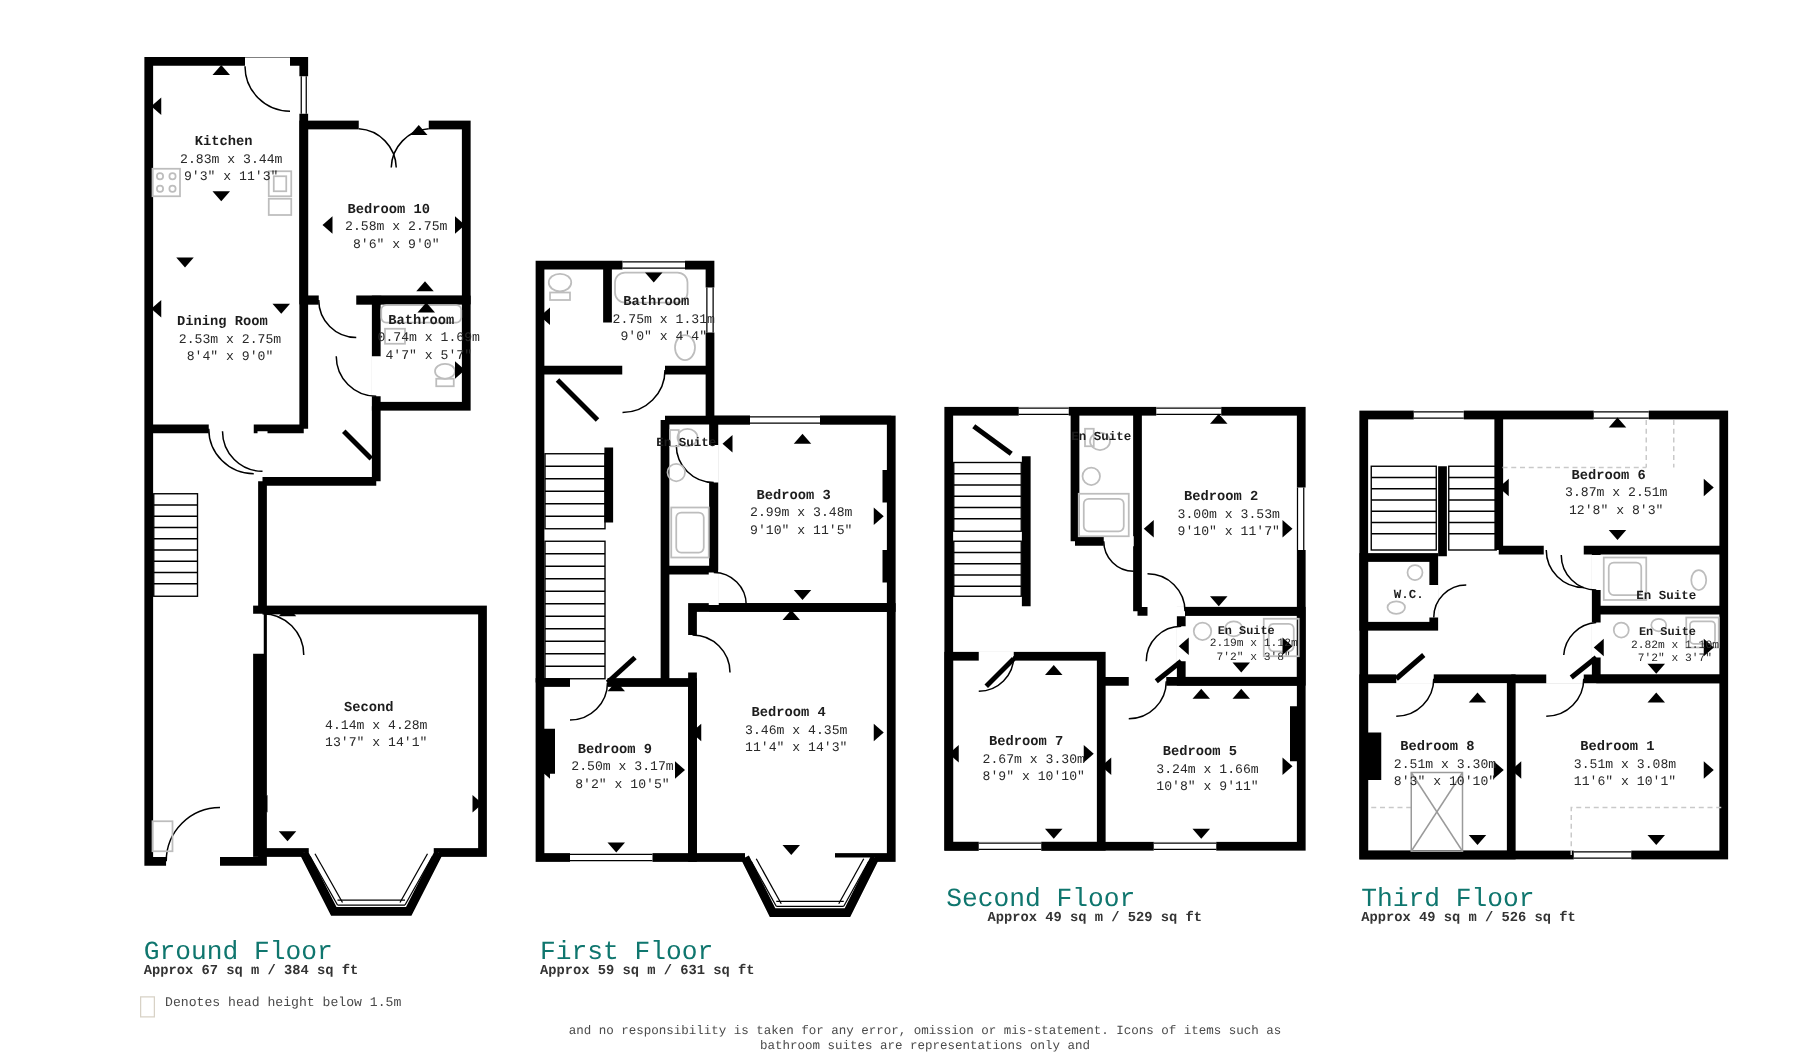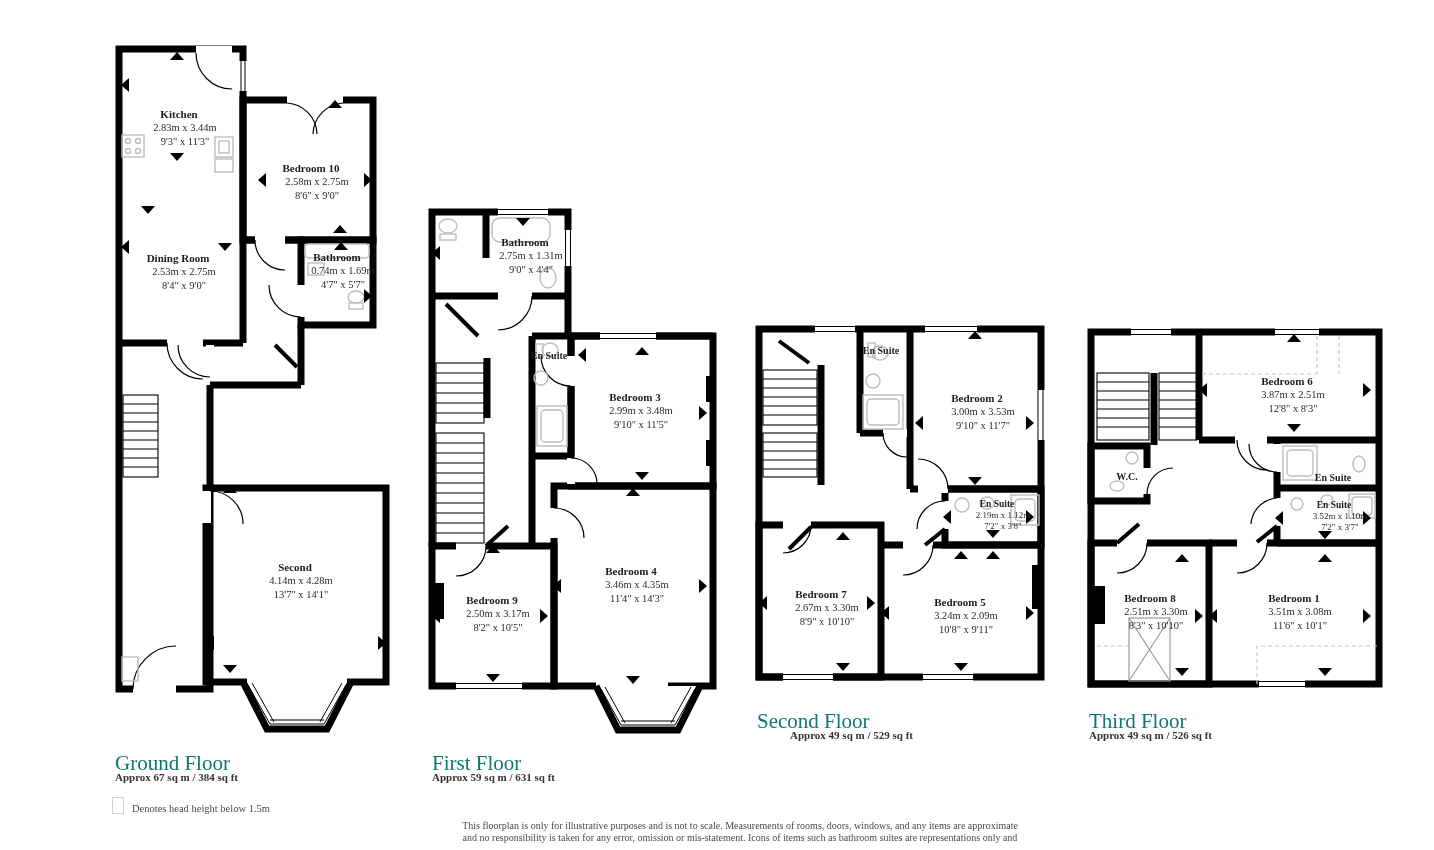--- a/index.html
+++ b/index.html
@@ -1,28 +1,28 @@
 <!DOCTYPE html>
 <html><head>
 <meta charset="utf-8">
 <style>
   html,body{margin:0;padding:0;background:#fff;}
   #page{position:relative;width:1434px;height:850px;background:#ffffff;overflow:hidden;
-        font-family:Liberation Serif, serif;color:#222;}
+        font-family:Liberation Mono, monospace;color:#222;}
   .floor{position:absolute;}
   .floor svg{position:absolute;left:0;top:0;}
   .room-label{position:absolute;text-align:center;transform:translateX(-50%);white-space:nowrap;}
   .rn{font-size:11px;font-weight:bold;line-height:14px;color:#1d1d1d;}
   .rd{font-size:10.5px;line-height:14px;color:#2a2a2a;margin-left:12px;}
   .room-label.small .rn{font-size:9.5px;line-height:11px;}
   .room-label.small .rd{font-size:9px;line-height:11px;}
   .room-label.single .rn{font-size:10px;line-height:12px;}
   .floor-title{position:absolute;font-size:21px;color:#0f766e;}
   .floor-area{position:absolute;font-size:11px;font-weight:bold;color:#333;}
-  .legend{position:absolute;display:flex;align-items:flex-end;}
+  .legend{position:absolute;display:flex;align-items:flex-start;}
   .legend-box{width:10px;height:15px;border:1.5px solid #d8d2c6;margin-right:8px;}
   .legend-text{font-size:10.5px;color:#4a4a4a;}
   .disclaimer{position:absolute;text-align:center;font-size:10px;line-height:11.5px;color:#4a4a4a;}
   
   .w{fill:none;stroke:#000;stroke-width:7;}
   .wf{fill:#fff;stroke:#000;stroke-width:7;}
   .thin{fill:none;stroke:#000;stroke-width:1.1;}
   .arc{fill:none;stroke:#000;stroke-width:1.2;}
   .leaf{stroke:#000;stroke-width:4;}
   .gap{fill:#fff;stroke:none;}
@@ -388,21 +388,21 @@
       <div class="rd">2.19m x 1.12m</div>
       <div class="rd">7'2" x 3'8"</div>
     </div>
     <div class="room-label" style="left:66px;top:262px;">
       <div class="rn">Bedroom 7</div>
       <div class="rd">2.67m x 3.30m</div>
       <div class="rd">8'9" x 10'10"</div>
     </div>
     <div class="room-label" style="left:205px;top:270px;">
       <div class="rn">Bedroom 5</div>
-      <div class="rd">3.24m x 2.09m</div>
+      <div class="rd">3.24m x 1.66m</div>
       <div class="rd">10'8" x 9'11"</div>
     </div>
   </div>
 
   <div class="floor" style="left:1087px;top:328px;width:300px;height:365px;">
     <svg width="300" height="365" viewBox="0 0 300 365">
       <rect class="w" x="4" y="4" width="288" height="352"></rect>
       <line class="w" x1="112" y1="4" x2="112" y2="112"></line>
       <line class="w" x1="112" y1="112" x2="292" y2="112"></line>
       <rect class="w" x="4" y="118" width="56" height="55"></rect>
@@ -506,21 +506,21 @@
       <div class="rd">12'8" x 8'3"</div>
     </div>
     <div class="room-label single" style="left:40px;top:143px;">
       <div class="rn">W.C.</div>
     </div>
     <div class="room-label single" style="left:246px;top:144px;">
       <div class="rn">En Suite</div>
     </div>
     <div class="room-label small" style="left:247px;top:172px;">
       <div class="rn">En Suite</div>
-      <div class="rd">3.52m x 1.10m</div>
+      <div class="rd">2.82m x 1.10m</div>
       <div class="rd">7'2" x 3'7"</div>
     </div>
     <div class="room-label" style="left:63px;top:263px;">
       <div class="rn">Bedroom 8</div>
       <div class="rd">2.51m x 3.30m</div>
       <div class="rd">8'3" x 10'10"</div>
     </div>
     <div class="room-label" style="left:207px;top:263px;">
       <div class="rn">Bedroom 1</div>
       <div class="rd">3.51m x 3.08m</div>
@@ -536,18 +536,17 @@
   <div class="floor-area" style="left:790px;top:729px;">Approx 49 sq m / 529 sq ft</div>
   <div class="floor-title" style="left:1089px;top:709px;">Third Floor</div>
   <div class="floor-area" style="left:1089px;top:729px;">Approx 49 sq m / 526 sq ft</div>
 
   <div class="legend" style="left:112px;top:797px;">
     <div class="legend-box"></div>
     <div class="legend-text">Denotes head height below 1.5m</div>
   </div>
 
   <div class="disclaimer" style="left:450px;top:820px;width:580px;">
-    <div>This floorplan is only for illustrative purposes and is not to scale. Measurements of rooms, doors, windows, and any items are approximate</div>
     <div>and no responsibility is taken for any error, omission or mis-statement. Icons of items such as bathroom suites are representations only and</div>
 
   </div>
 
 </div>
 
 </body></html>

